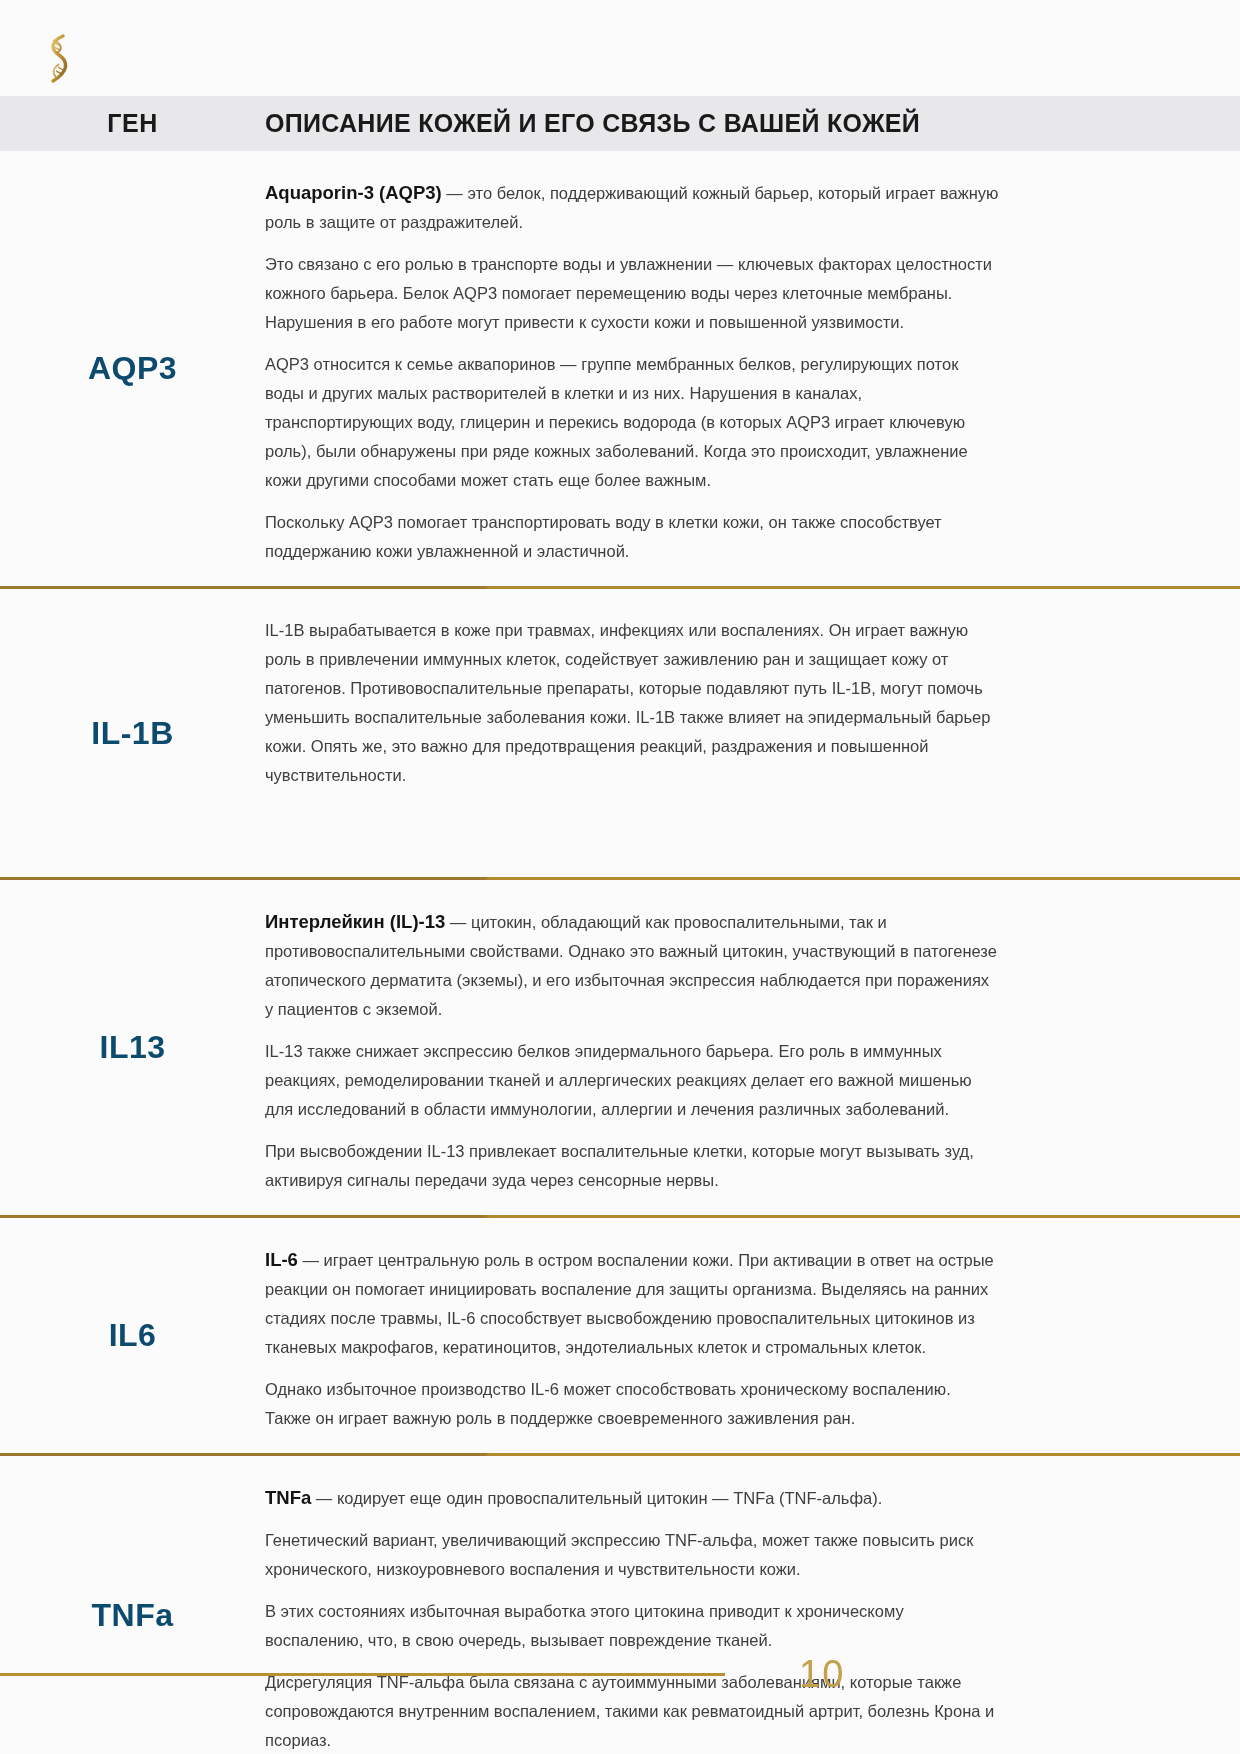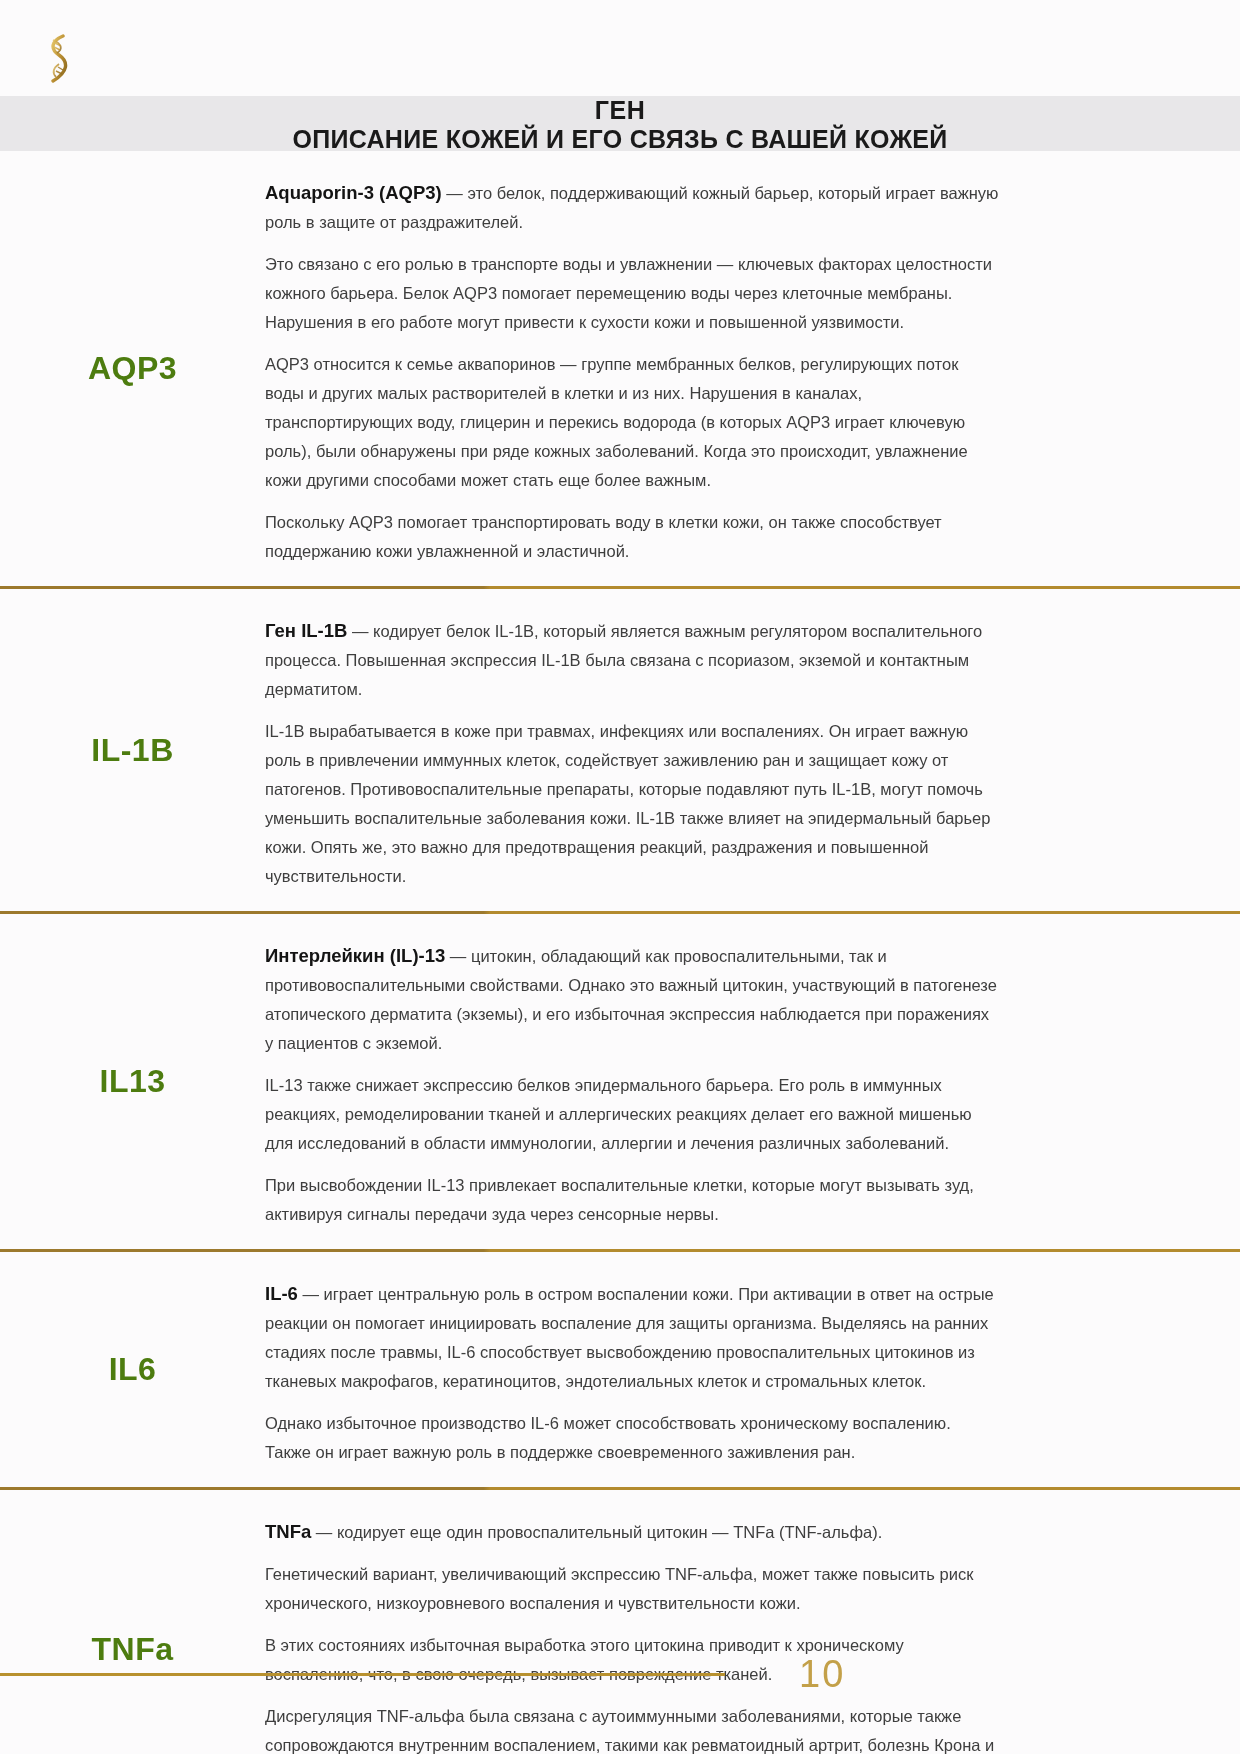--- a/index.html
+++ b/index.html
@@ -21,21 +21,20 @@
   }
   .header-bar {
     position: absolute;
     top: 96px;
     left: 0;
     width: 1240px;
     height: 55px;
     background: #e8e7e9;
     display: flex;
     align-items: center;
-    flex-direction: column;
   }
   .header-gene {
     width: 265px;
     text-align: center;
     font-size: 25px;
     font-weight: 700;
     letter-spacing: 0.5px;
     color: #1a1a1a;
   }
   .header-desc {
@@ -54,21 +53,21 @@
   .cell-gene {
     width: 265px;
     display: flex;
     align-items: center;
     justify-content: center;
   }
   .gene-label {
     font-size: 32px;
     font-weight: 700;
     letter-spacing: 0.5px;
-    color: #4d7c0f;
+    color: #0c4a6e;
   }
   .cell-desc {
     width: 735px;
     padding: 27px 0 20px 0;
   }
   .para {
     margin: 0 0 13px 0;
     font-size: 16.5px;
     line-height: 29px;
     color: #3e3e3e;
@@ -151,21 +150,20 @@
     </div>
   </section>
 
   <div class="divider"></div>
 
   <section class="row row-1">
     <div class="cell-gene">
       <div class="gene-label">IL-1B</div>
     </div>
     <div class="cell-desc">
-      <p class="para"><span class="lead">Ген IL-1B</span><span> — кодирует белок IL-1B, который является важным регулятором воспалительного процесса. Повышенная экспрессия IL-1B была связана с псориазом, экземой и контактным дерматитом.</span></p>
       <p class="para">IL-1B вырабатывается в коже при травмах, инфекциях или воспалениях. Он играет важную роль в привлечении иммунных клеток, содействует заживлению ран и защищает кожу от патогенов. Противовоспалительные препараты, которые подавляют путь IL-1B, могут помочь уменьшить воспалительные заболевания кожи. IL-1B также влияет на эпидермальный барьер кожи. Опять же, это важно для предотвращения реакций, раздражения и повышенной чувствительности.</p>
     </div>
   </section>
 
   <div class="divider"></div>
 
   <section class="row row-2">
     <div class="cell-gene">
       <div class="gene-label">IL13</div>
     </div>

